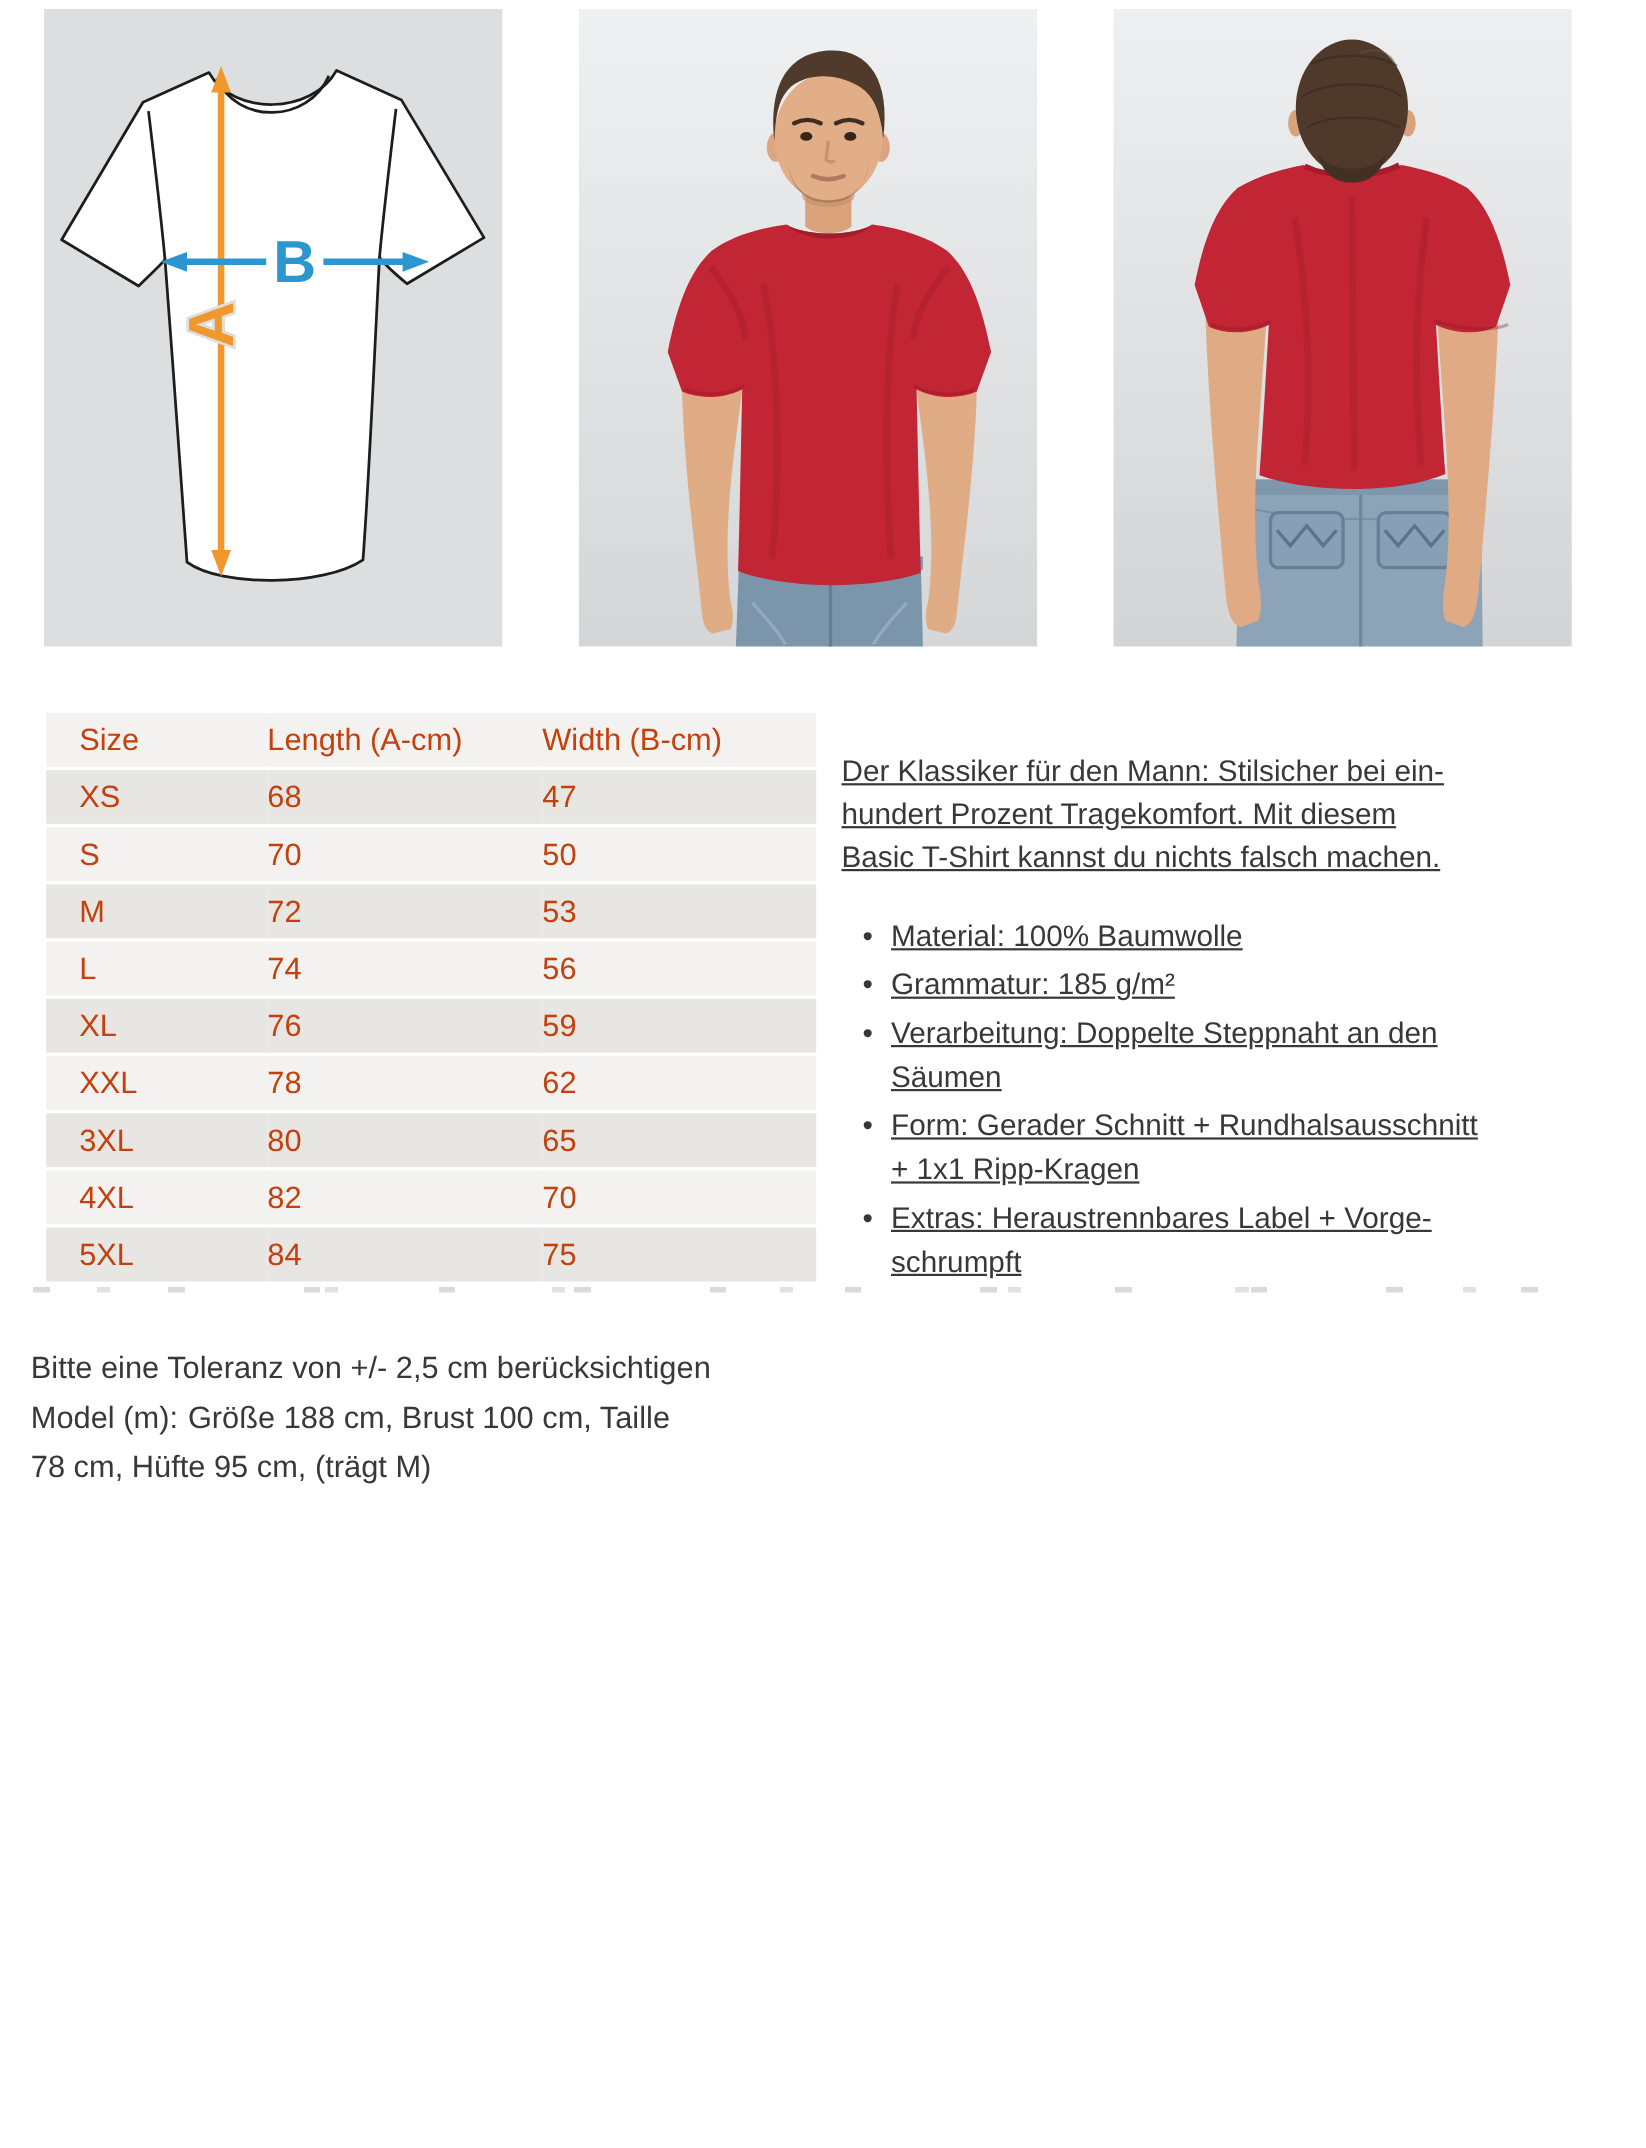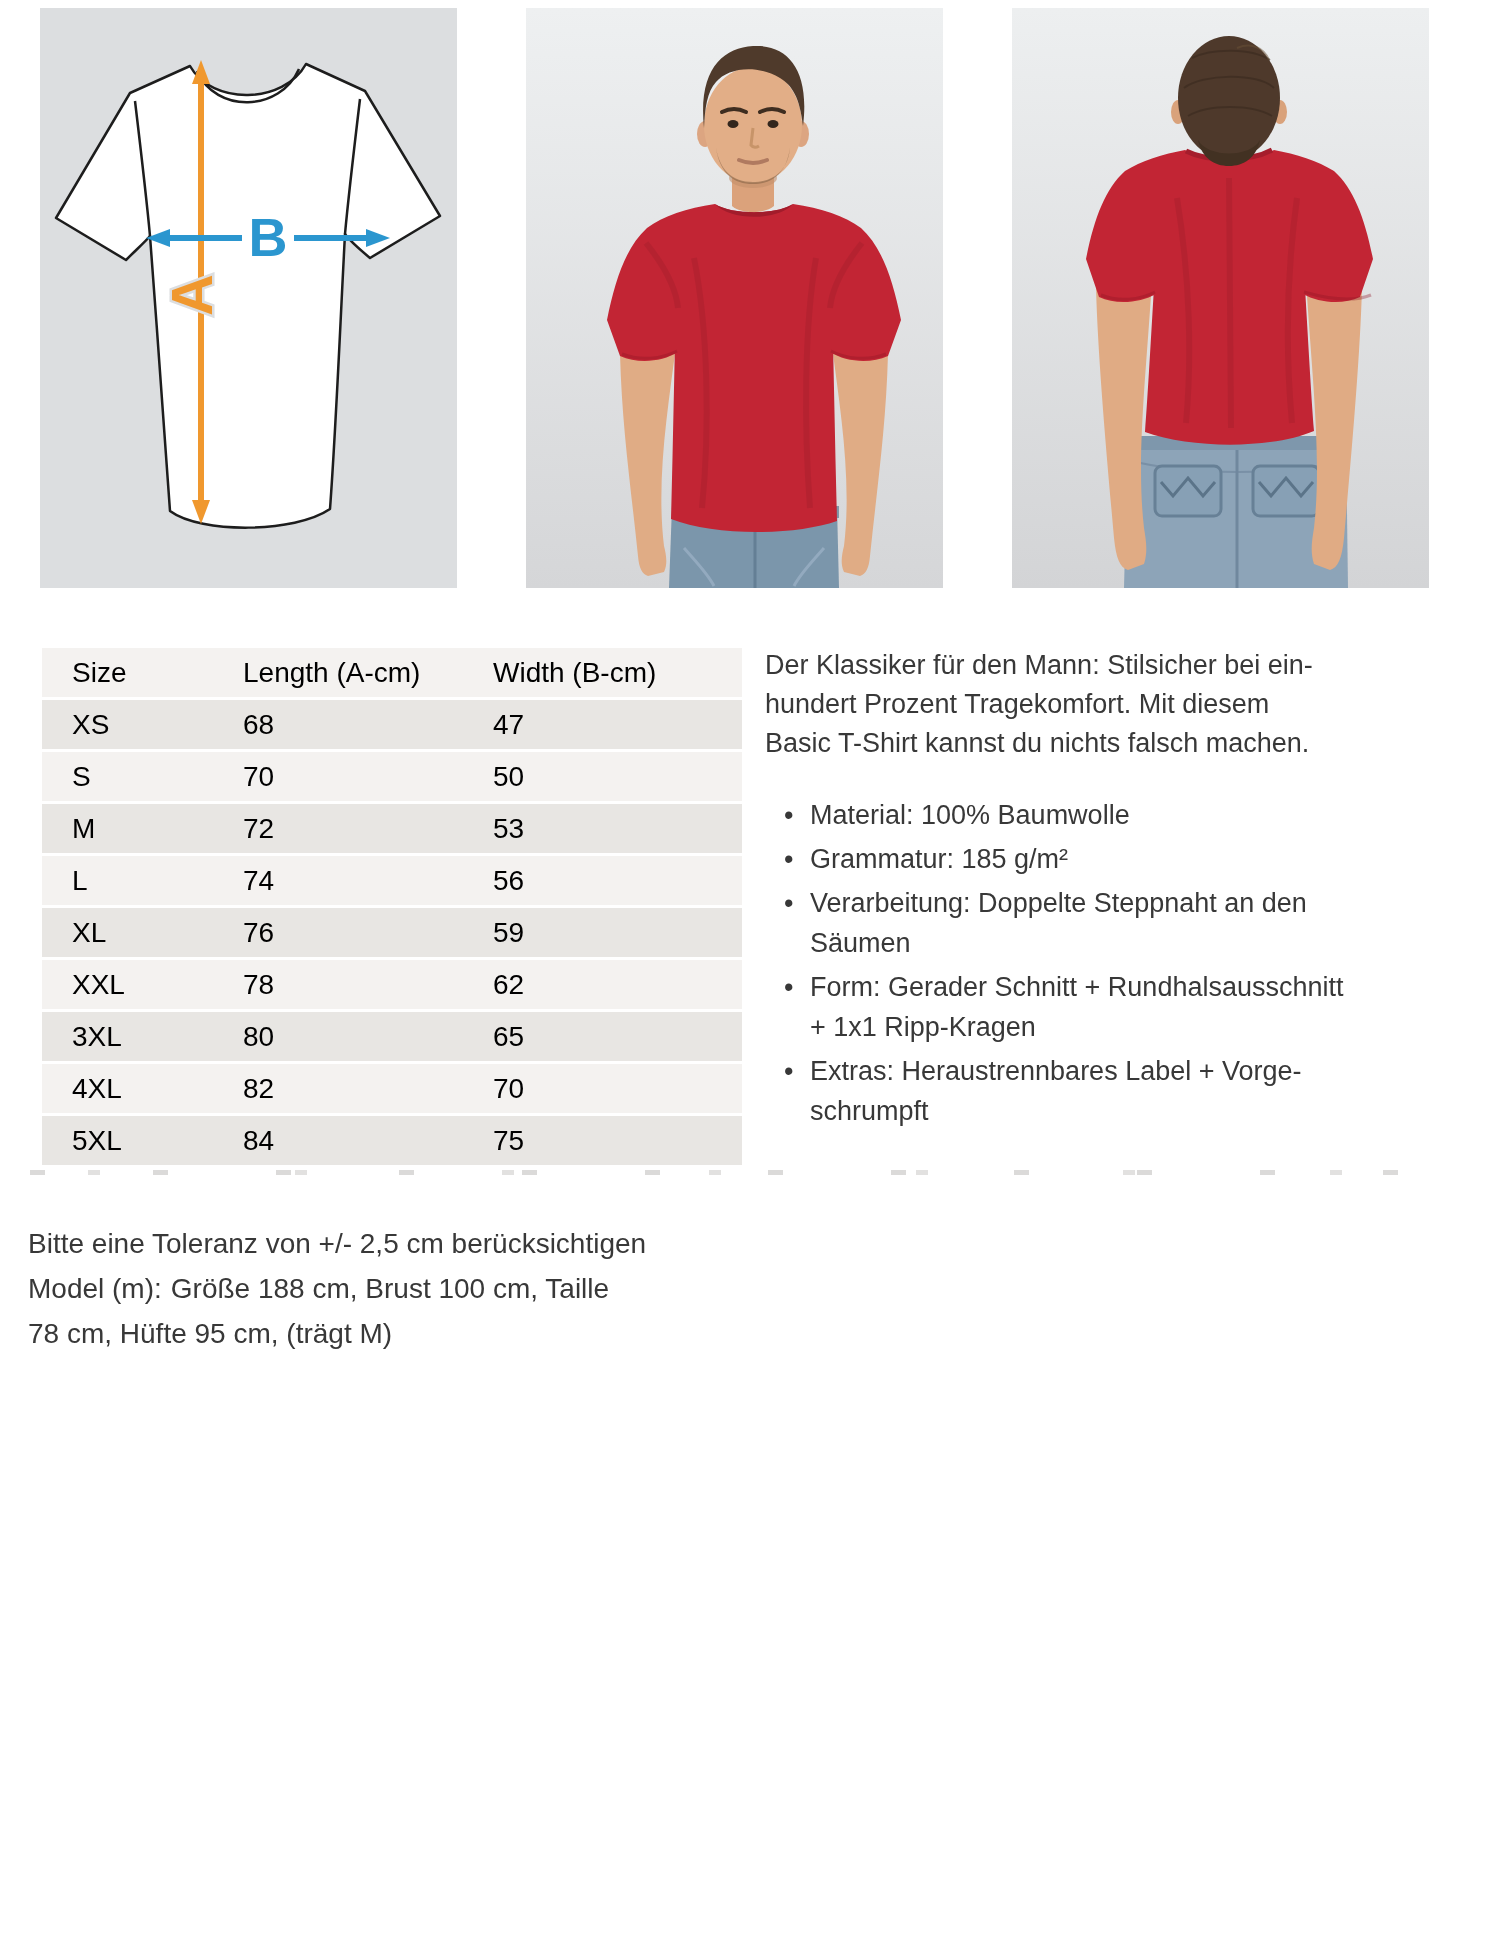--- a/index.html
+++ b/index.html
@@ -9,35 +9,35 @@
   
   .img-box{position:absolute;top:8px;width:417px;height:580px;overflow:hidden;}
   .img-box svg{display:block;}
   #diagram-box{left:40px;}
   #front-box{left:526px;}
   #back-box{left:1012px;}
 
   
   .size-table{position:absolute;left:42px;top:645px;width:700px;
               border-collapse:separate;border-spacing:0 3px;table-layout:fixed;}
-  .size-table th,.size-table td{font-size:28px;font-weight:normal;color:#000000;
+  .size-table th,.size-table td{font-size:28px;font-weight:normal;color:#c2410c;
               text-align:left;height:49px;padding:0;vertical-align:middle;}
   .size-table th:first-child,.size-table td:first-child{padding-left:30px;}
   .size-table thead th{background:#f4f2f0;}
   .size-table tbody tr:nth-child(odd) td{background:#e8e6e3;}
   .size-table tbody tr:nth-child(even) td{background:#f4f2f0;}
 
   
   .cutrow{position:absolute;left:30px;top:1170px;width:1428px;height:5px;opacity:.5;
     background:
       repeating-linear-gradient(90deg,#b9b7b5 0 15px,transparent 15px 123px),
       repeating-linear-gradient(90deg,transparent 0 58px,#c6c4c2 58px 70px,transparent 70px 207px);}
 
   
-  .desc{position:absolute;left:765px;top:646px;width:690px;color:#383838;}
+  .desc{position:absolute;left:765px;top:682px;width:690px;color:#383838;text-decoration:underline;}
   .desc p{margin:0;font-size:27px;line-height:39px;white-space:pre-line;}
   .desc ul{margin:32px 0 0 0;padding:0 0 0 45px;list-style:none;}
   .desc li{position:relative;font-size:27px;line-height:40px;margin-bottom:4px;white-space:pre-line;}
   .desc li::before{content:"\2022";position:absolute;left:-26px;top:0;color:#383838;}
 
   
   .notes{position:absolute;left:28px;top:1221px;width:720px;color:#383838;
          font-size:28px;line-height:45px;}
   .notes p{margin:0;white-space:pre-line;}
   .notes .bold{font-weight:normal;margin-right:9px;}

